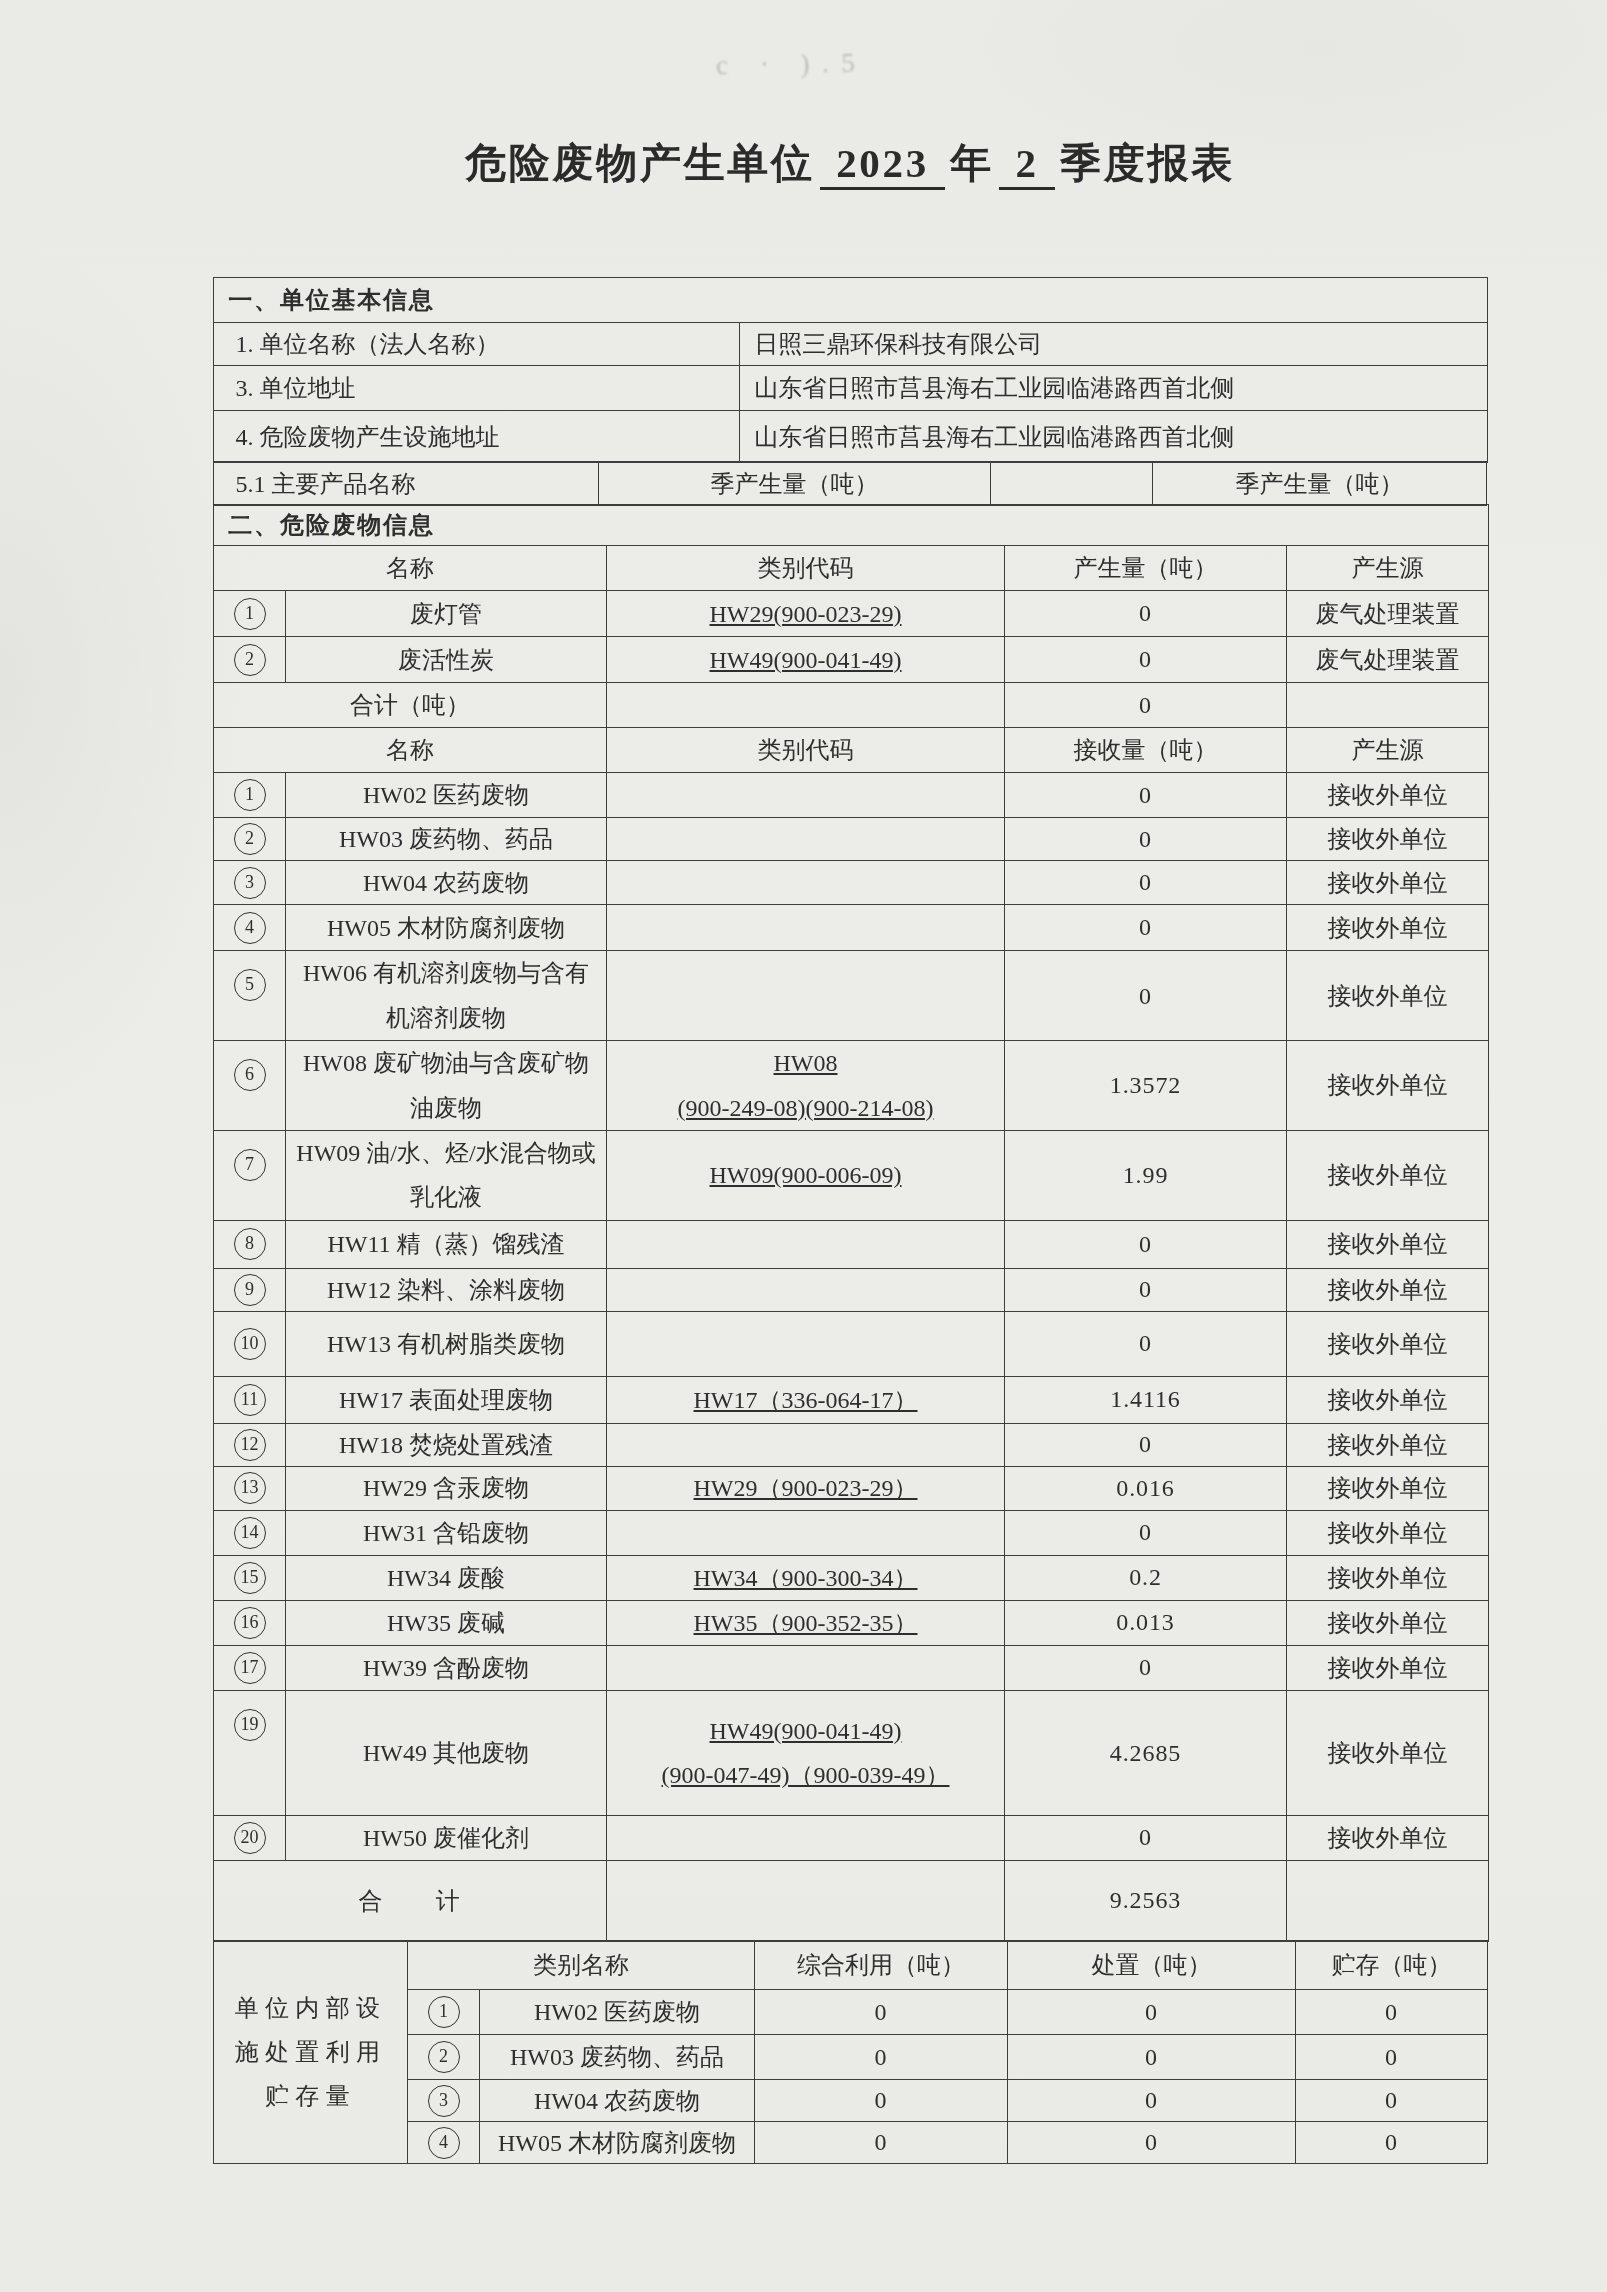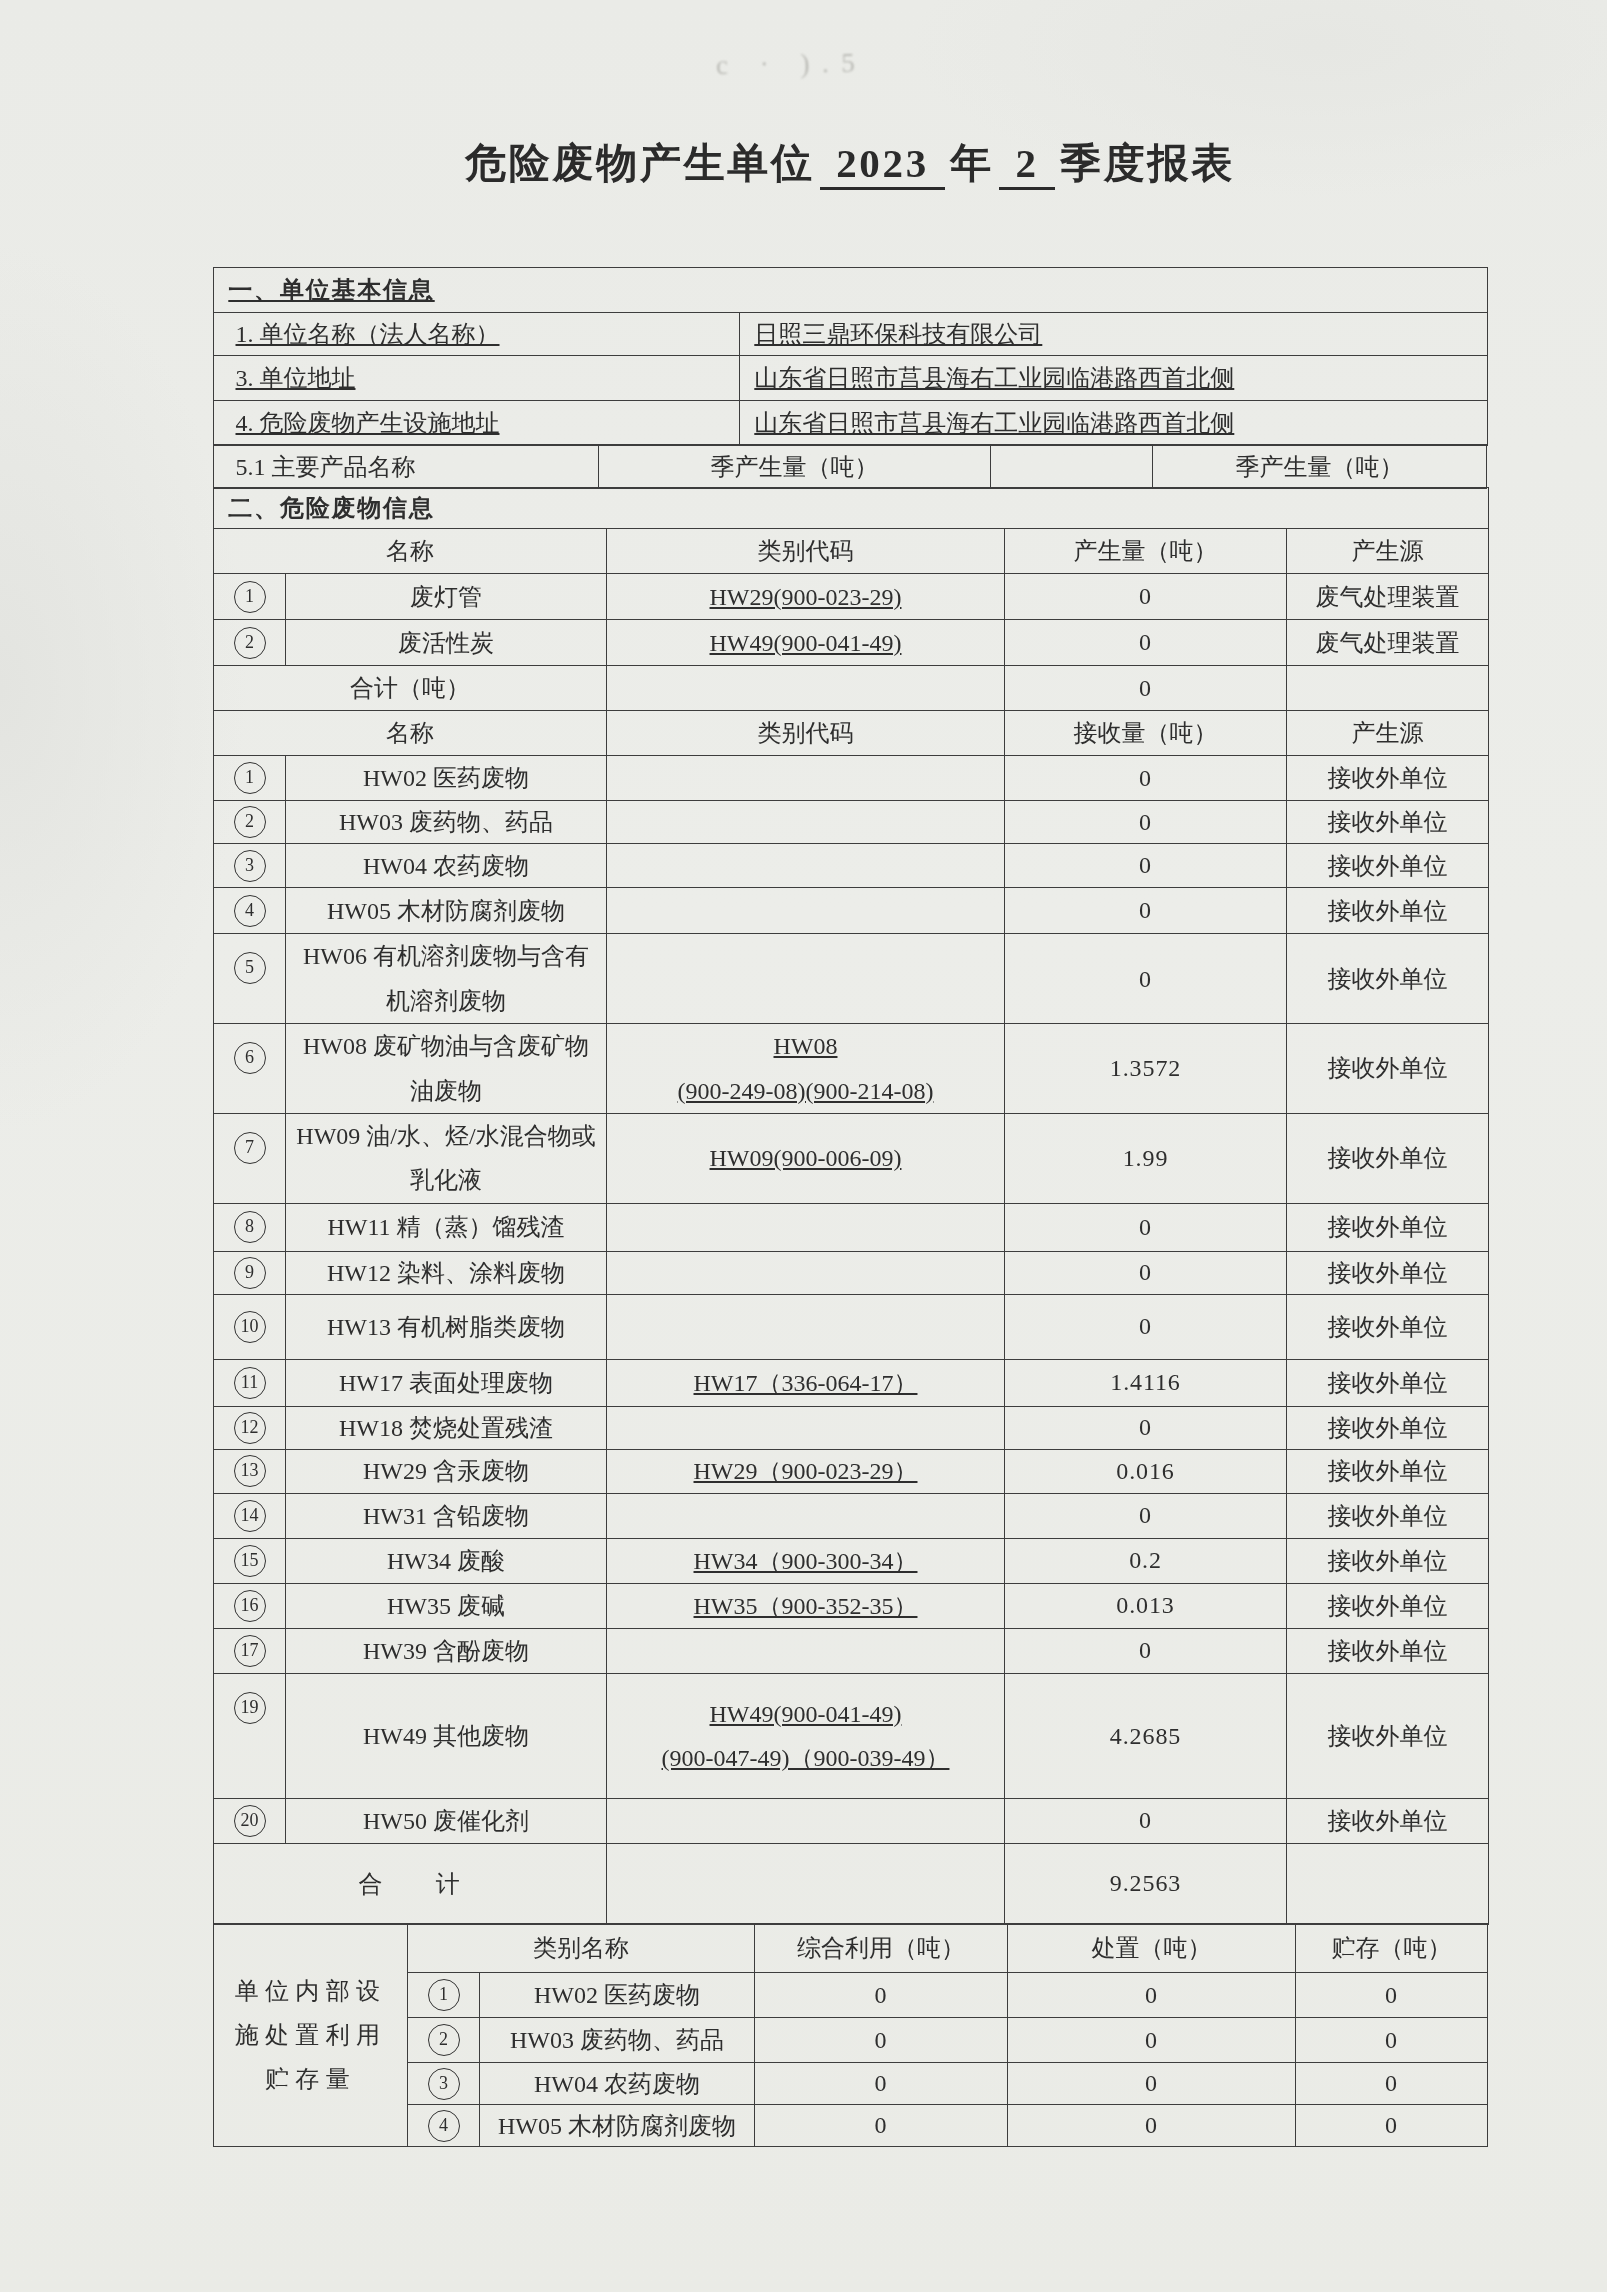--- a/index.html
+++ b/index.html
@@ -9,21 +9,21 @@
       radial-gradient(ellipse 627px 233px at 82% 2%, #e6e7e3 0%, rgba(230,231,227,0) 65%),
       radial-gradient(ellipse 448px 806px at 0% 30%, #e3e4e0 0%, rgba(227,228,224,0) 55%),
       linear-gradient(180deg,#eaebe7 0%,#ecede9 40%,#eaebe6 100%);}
   .artifact{position:absolute;top:49px;left:716px;font-size:27px;color:#9b9b95;opacity:.6;
     filter:blur(1.2px);letter-spacing:12.5px;transform:rotate(-1deg);}
   .title{position:absolute;top:136px;left:213px;width:1274px;text-align:center;
     font-size:41px;font-weight:bold;letter-spacing:2.7px;color:#2b2b2b;white-space:nowrap;}
   .title .blank{display:inline-block;border-bottom:3.6px solid #2b2b2b;padding:0 16px;margin:0 5.4px;}
   .tables{position:absolute;top:262px;left:213px;width:1274px;}
   table.t{border-collapse:collapse;table-layout:fixed;width:1274px;margin-top:-1.8px;}
-  table.t:first-child{margin-top:5px;text-decoration:underline;}
+  table.t:first-child{margin-top:15px;}
   .t td{border:1.8px solid #3d3d3d;font-size:24px;text-align:center;vertical-align:middle;
     padding:0 5.4px;overflow:hidden;}
   .sec-head{text-align:left !important;font-weight:bold;font-size:26px;padding-left:14.3px !important;letter-spacing:1.8px;}
   .lbl{text-align:left !important;padding-left:21.5px !important;font-size:25px;}
   .val{text-align:left !important;padding-left:14.3px !important;font-size:25px;}
   .hdr{font-size:25px;margin-left:47px;}
   .name{font-size:23px;}
   .code{font-size:23px;white-space:pre-line;line-height:1.6;text-decoration:underline;}
   .qty{font-size:24px;letter-spacing:0.9px;}
   .src{font-size:24px;}
@@ -57,21 +57,21 @@
             <td colspan="2" class="sec-head">一、单位基本信息</td>
           </tr>
       <tr style="height:43px">
         <td class="lbl">1. 单位名称（法人名称）</td>
         <td class="val">日照三鼎环保科技有限公司</td>
           </tr>
       <tr style="height:45px">
         <td class="lbl">3. 单位地址</td>
         <td class="val">山东省日照市莒县海右工业园临港路西首北侧</td>
           </tr>
-      <tr style="height:45px">
+      <tr style="height:52px">
         <td class="lbl">4. 危险废物产生设施地址</td>
         <td class="val">山东省日照市莒县海右工业园临港路西首北侧</td>
           </tr>
     </tbody>
       </table>
 
     <table class="t">
       <colgroup>
           <col style="width:385px">
           <col style="width:392px">

